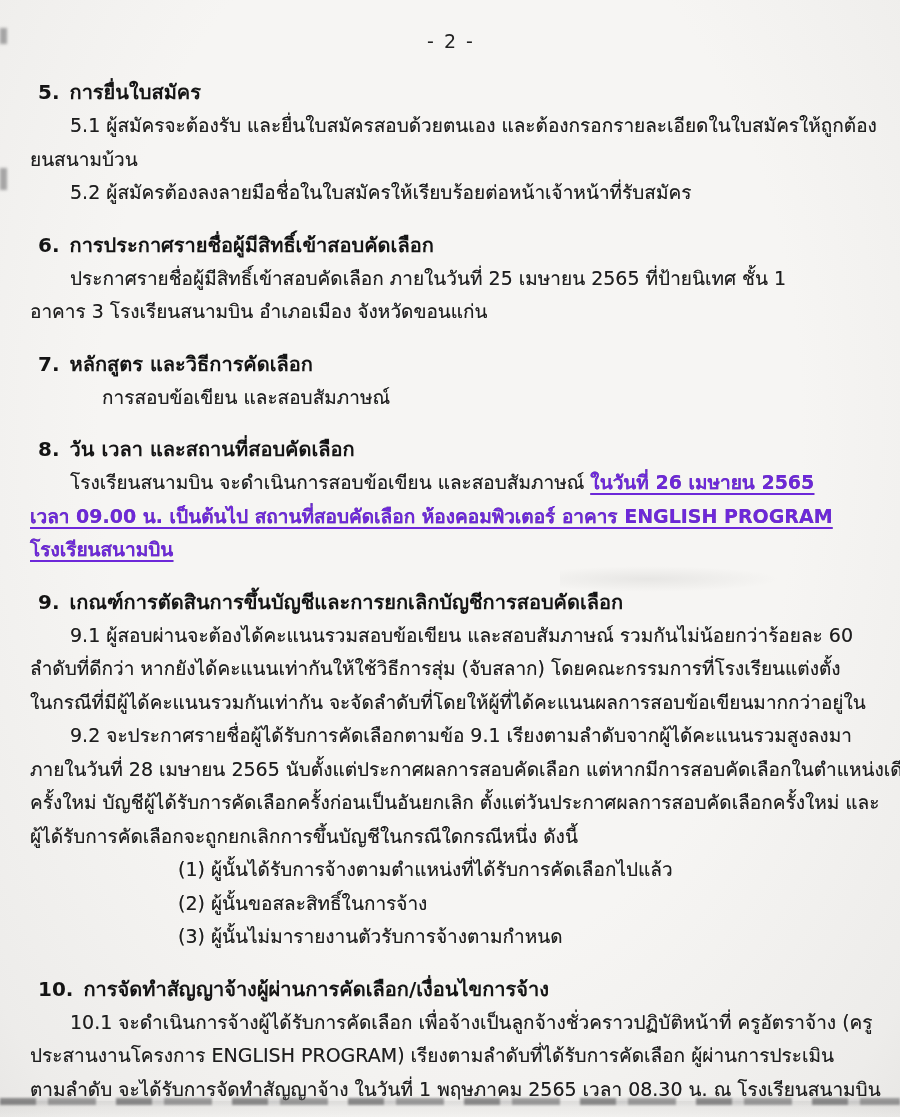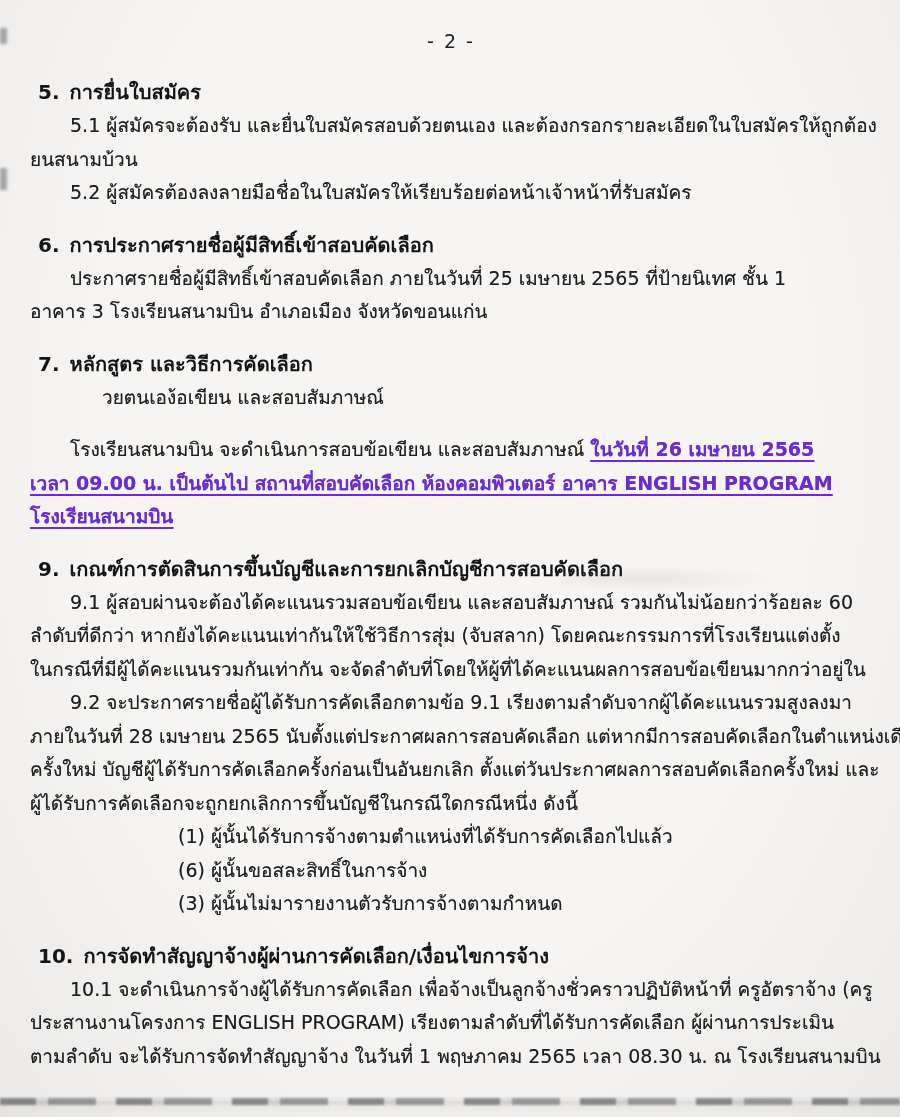--- a/index.html
+++ b/index.html
@@ -77,38 +77,39 @@
         <div class="line i0"><span>ยนสนามบ้วน</span></div>
         <div class="line i1"><span>5.2  ผู้สมัครต้องลงลายมือชื่อในใบสมัครให้เรียบร้อยต่อหน้าเจ้าหน้าที่รับสมัคร</span></div>
       </section>
       <section class="doc-section">
         <div class="heading"><span class="hnum">6.</span><span>การประกาศรายชื่อผู้มีสิทธิ์เข้าสอบคัดเลือก</span></div>
         <div class="line i1"><span>ประกาศรายชื่อผู้มีสิทธิ์เข้าสอบคัดเลือก  ภายในวันที่  25  เมษายน   2565  ที่ป้ายนิเทศ ชั้น  1</span></div>
         <div class="line i0"><span>อาคาร 3   โรงเรียนสนามบิน  อำเภอเมือง  จังหวัดขอนแก่น</span></div>
       </section>
       <section class="doc-section">
         <div class="heading"><span class="hnum">7.</span><span>หลักสูตร และวิธีการคัดเลือก</span></div>
-        <div class="line i2"><span>วยตนเอง้อเขียน  และสอบสัมภาษณ์</span></div>
+        <div class="line i2"><span>การสอบข้อเขียน  และสอบสัมภาษณ์</span></div>
       </section>
       <section class="doc-section">
+        <div class="heading"><span class="hnum">8.</span><span>วัน เวลา และสถานที่สอบคัดเลือก</span></div>
         <div class="line i1"><span>โรงเรียนสนามบิน  จะดำเนินการสอบข้อเขียน และสอบสัมภาษณ์ </span><span class="em">ในวันที่ 26  เมษายน  2565</span></div>
         <div class="line i0"><span class="em">เวลา 09.00 น.  เป็นต้นไป  สถานที่สอบคัดเลือก   ห้องคอมพิวเตอร์ อาคาร ENGLISH PROGRAM</span></div>
         <div class="line i0"><span class="em">โรงเรียนสนามบิน</span></div>
       </section>
       <section class="doc-section">
         <div class="heading"><span class="hnum">9.</span><span>เกณฑ์การตัดสินการขึ้นบัญชีและการยกเลิกบัญชีการสอบคัดเลือก</span></div>
         <div class="line i1"><span>9.1 ผู้สอบผ่านจะต้องได้คะแนนรวมสอบข้อเขียน และสอบสัมภาษณ์ รวมกันไม่น้อยกว่าร้อยละ 60</span></div>
         <div class="line i0"><span>ลำดับที่ดีกว่า หากยังได้คะแนนเท่ากันให้ใช้วิธีการสุ่ม (จับสลาก) โดยคณะกรรมการที่โรงเรียนแต่งตั้ง</span></div>
         <div class="line i0"><span>ในกรณีที่มีผู้ได้คะแนนรวมกันเท่ากัน จะจัดลำดับที่โดยให้ผู้ที่ได้คะแนนผลการสอบข้อเขียนมากกว่าอยู่ใน</span></div>
         <div class="line i1"><span>9.2 จะประกาศรายชื่อผู้ได้รับการคัดเลือกตามข้อ 9.1 เรียงตามลำดับจากผู้ได้คะแนนรวมสูงลงมา</span></div>
         <div class="line i0"><span>ภายในวันที่  28 เมษายน 2565   นับตั้งแต่ประกาศผลการสอบคัดเลือก แต่หากมีการสอบคัดเลือกในตำแหน่งเดียวกัน</span></div>
         <div class="line i0"><span>ครั้งใหม่ บัญชีผู้ได้รับการคัดเลือกครั้งก่อนเป็นอันยกเลิก  ตั้งแต่วันประกาศผลการสอบคัดเลือกครั้งใหม่ และ</span></div>
         <div class="line i0"><span>ผู้ได้รับการคัดเลือกจะถูกยกเลิกการขึ้นบัญชีในกรณีใดกรณีหนึ่ง  ดังนี้</span></div>
         <div class="line i3"><span>(1)  ผู้นั้นได้รับการจ้างตามตำแหน่งที่ได้รับการคัดเลือกไปแล้ว</span></div>
-        <div class="line i3"><span>(6)  ผู้นั้นขอสละสิทธิ์ในการจ้าง</span></div>
+        <div class="line i3"><span>(2)  ผู้นั้นขอสละสิทธิ์ในการจ้าง</span></div>
         <div class="line i3"><span>(3)  ผู้นั้นไม่มารายงานตัวรับการจ้างตามกำหนด</span></div>
       </section>
       <section class="doc-section">
         <div class="heading"><span class="hnum">10.</span><span>การจัดทำสัญญาจ้างผู้ผ่านการคัดเลือก/เงื่อนไขการจ้าง</span></div>
         <div class="line i1"><span>10.1 จะดำเนินการจ้างผู้ได้รับการคัดเลือก  เพื่อจ้างเป็นลูกจ้างชั่วคราวปฏิบัติหน้าที่  ครูอัตราจ้าง (ครู</span></div>
         <div class="line i0"><span>ประสานงานโครงการ ENGLISH PROGRAM)  เรียงตามลำดับที่ได้รับการคัดเลือก ผู้ผ่านการประเมิน</span></div>
         <div class="line i0"><span>ตามลำดับ จะได้รับการจัดทำสัญญาจ้าง  ในวันที่  1  พฤษภาคม  2565  เวลา 08.30 น. ณ โรงเรียนสนามบิน</span></div>
       </section>
     </div>
 </div>

